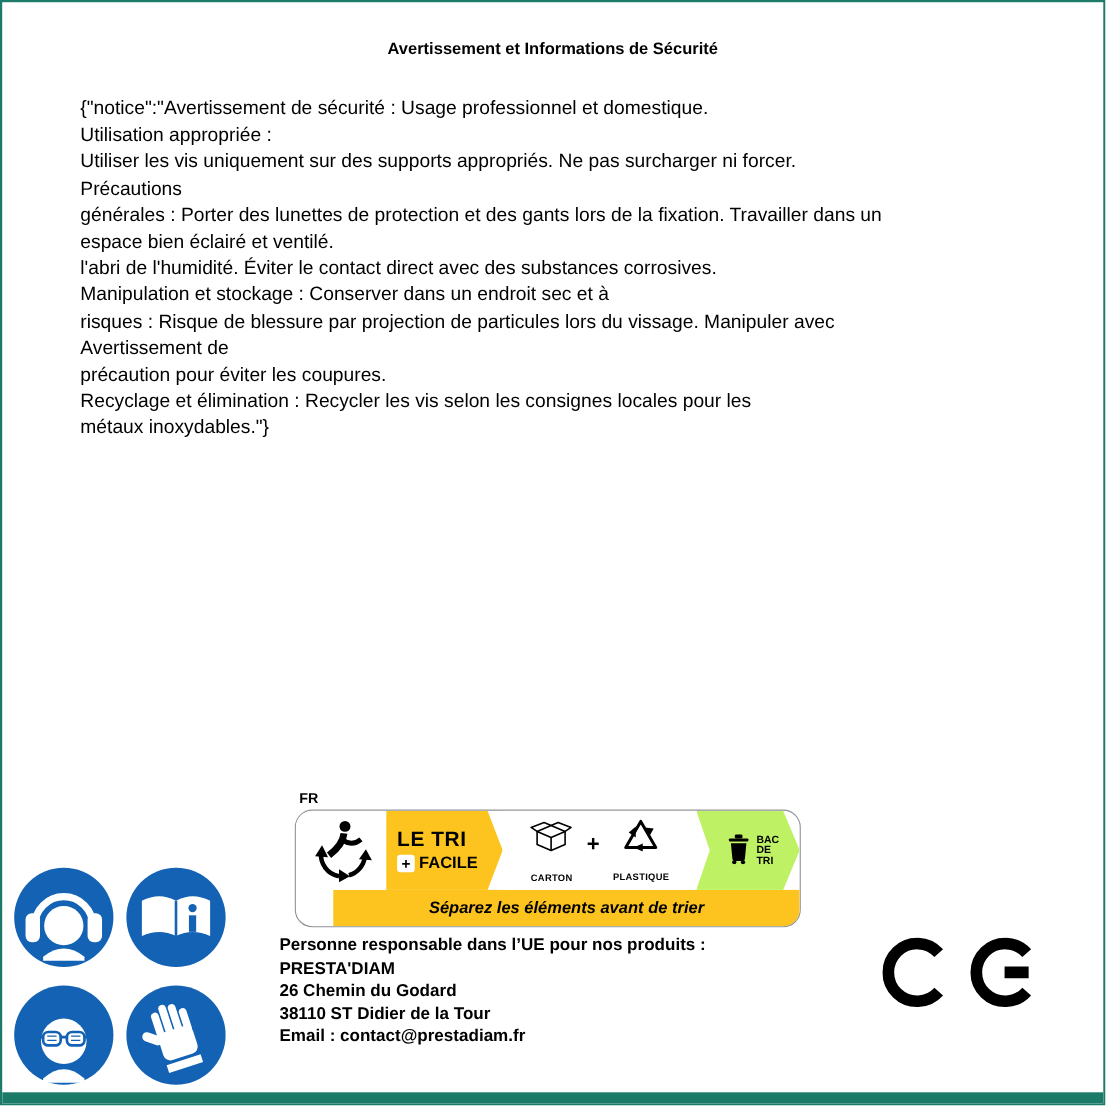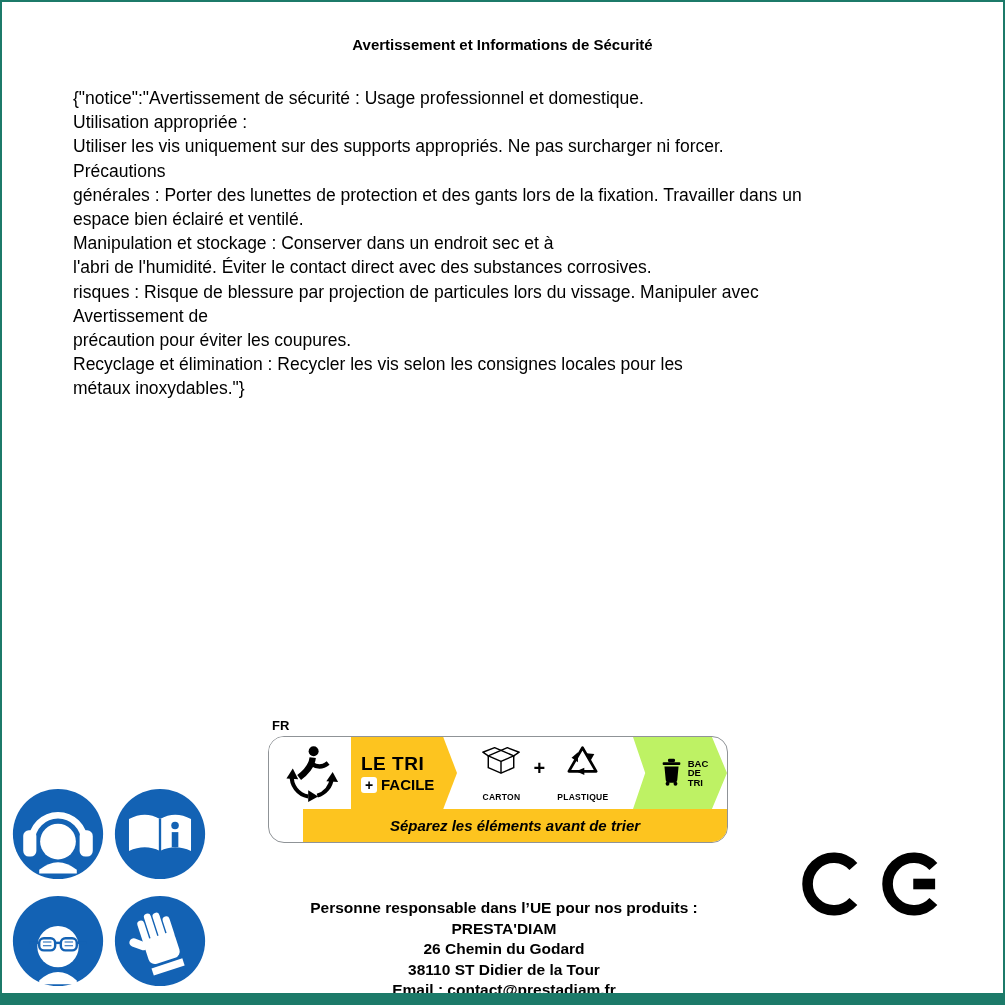--- a/index.html
+++ b/index.html
@@ -64,42 +64,42 @@
     padding-left:8px; box-sizing:border-box;
   }
   .bin-text div { font-size:9.5px; font-weight:800; line-height:9.5px; }
   .footer-row {
     margin-left:34px; height:33px; background:#fdc41f;
     display:flex; align-items:center; justify-content:center;
     font-style:italic; font-weight:bold; font-size:15px;
   }
   
   .responsible {
-    position:absolute; left:252px; top:896px; width:500px;
-    text-align:center; font-size:15.5px; font-weight:bold; line-height:20.5px;
+    position:absolute; left:252px; top:848px; width:500px;
+    text-align:left; font-size:15.5px; font-weight:bold; line-height:20.5px;
   }
   
   .ce { position:absolute; left:800px; top:850px; }
 </style>
 </head>
 <body>
 
 <div class="page">
 
   <h1 class="title">Avertissement et Informations de Sécurité</h1>
 
   <div class="notice">
     <div>{"notice":"Avertissement de sécurité : Usage professionnel et domestique.</div>
     <div>Utilisation appropriée :</div>
     <div>Utiliser les vis uniquement sur des supports appropriés. Ne pas surcharger ni forcer.</div>
     <div>Précautions</div>
     <div>générales : Porter des lunettes de protection et des gants lors de la fixation. Travailler dans un</div>
     <div>espace bien éclairé et ventilé.</div>
+    <div>l'abri de l'humidité. Éviter le contact direct avec des substances corrosives.</div>
     <div>Manipulation et stockage : Conserver dans un endroit sec et à</div>
-    <div>l'abri de l'humidité. Éviter le contact direct avec des substances corrosives.</div>
     <div>risques : Risque de blessure par projection de particules lors du vissage. Manipuler avec</div>
     <div>Avertissement de</div>
     <div>précaution pour éviter les coupures.</div>
     <div>Recyclage et élimination : Recycler les vis selon les consignes locales pour les</div>
     <div>métaux inoxydables."}</div>
   </div>
 
   <div class="icon-grid">
 
     <div class="icon-circle">

